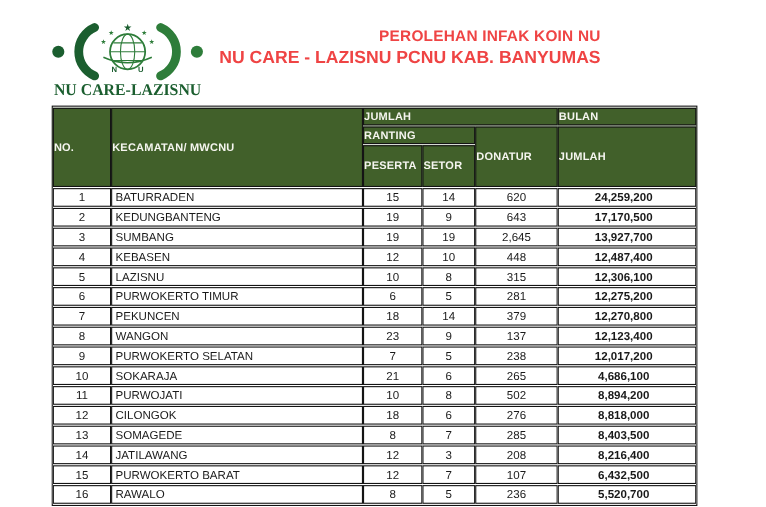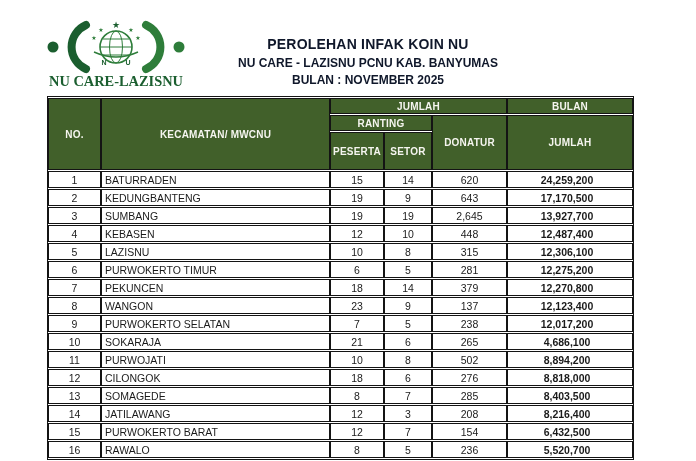--- a/index.html
+++ b/index.html
@@ -14,42 +14,42 @@
   .page{
     position:relative;
     width:696px;height:461px;
     background:#ffffff;
     font-family:"Liberation Sans",sans-serif;
     color:var(--text);
     overflow:hidden;
   }
   
   .logo-wrap{position:absolute;left:46px;top:20px;width:140px;height:70px;}
-  .titles{position:absolute;left:190px;top:36px;width:356px;text-align:center;color:#0f172a;}
+  .titles{position:absolute;left:190px;top:24px;width:356px;text-align:right;color:#ef4444;}
   .title-main{font-size:14px;font-weight:bold;letter-spacing:.2px;}
-  .title-org{font-size:12px;font-weight:bold;margin-top:4px;}
+  .title-org{font-size:16px;font-weight:bold;margin-top:4px;}
   .title-period{font-size:12px;font-weight:bold;margin-top:3px;}
   
   table.report{
     position:absolute;left:47px;top:96px;
     table-layout:fixed;
     border-collapse:separate;
     border-spacing:0 1px;
     border:1px solid var(--border);
   }
   .report th,.report td{
     border:1px solid var(--border);
     overflow:hidden;white-space:nowrap;
   }
   .report thead th{
     background:var(--header-green);
     color:#f5f5ef;
     font-size:10px;
     font-weight:bold;
-    text-align:center;
+    text-align:left;
     vertical-align:middle;
     letter-spacing:.2px;
   }
   .report thead tr.h1 th{height:16px;}
   .report thead tr.h2 th{height:16px;}
   .report thead tr.h3 th{height:38px;}
   .report tbody td{
     background:#ffffff;
     height:17px;
     font-size:10.5px;
@@ -90,21 +90,20 @@
       <text x="58" y="45" font-size="7" font-weight="bold" text-anchor="middle" fill="#1b5e2f" font-family="Liberation Sans, sans-serif">N</text>
       <text x="82" y="45" font-size="7" font-weight="bold" text-anchor="middle" fill="#1b5e2f" font-family="Liberation Sans, sans-serif">U</text>
 
       <text x="70" y="66" font-size="15" font-weight="bold" text-anchor="middle" fill="#1b5e2f" font-family="Liberation Serif, serif" textLength="134" lengthAdjust="spacingAndGlyphs">NU CARE-LAZISNU</text>
     </svg>
   </div>
 
   <div class="titles">
     <div class="title-main">PEROLEHAN INFAK KOIN NU</div>
     <div class="title-org">NU CARE - LAZISNU PCNU KAB. BANYUMAS</div>
-    <div class="title-period">BULAN : NOVEMBER 2025</div>
   </div>
 
   <table class="report">
     <colgroup>
       <col style="width:53px">
       <col style="width:229px">
       <col style="width:54px">
       <col style="width:48px">
       <col style="width:75px">
       <col style="width:126px">
@@ -237,21 +236,21 @@
           <td class="c-peserta">12</td>
           <td class="c-setor">3</td>
           <td class="c-donatur">208</td>
           <td class="c-jumlah">8,216,400</td>
         </tr>
         <tr>
           <td class="c-no">15</td>
           <td class="c-kecamatan">PURWOKERTO BARAT</td>
           <td class="c-peserta">12</td>
           <td class="c-setor">7</td>
-          <td class="c-donatur">154</td>
+          <td class="c-donatur">107</td>
           <td class="c-jumlah">6,432,500</td>
         </tr>
         <tr>
           <td class="c-no">16</td>
           <td class="c-kecamatan">RAWALO</td>
           <td class="c-peserta">8</td>
           <td class="c-setor">5</td>
           <td class="c-donatur">236</td>
           <td class="c-jumlah">5,520,700</td>
         </tr>

